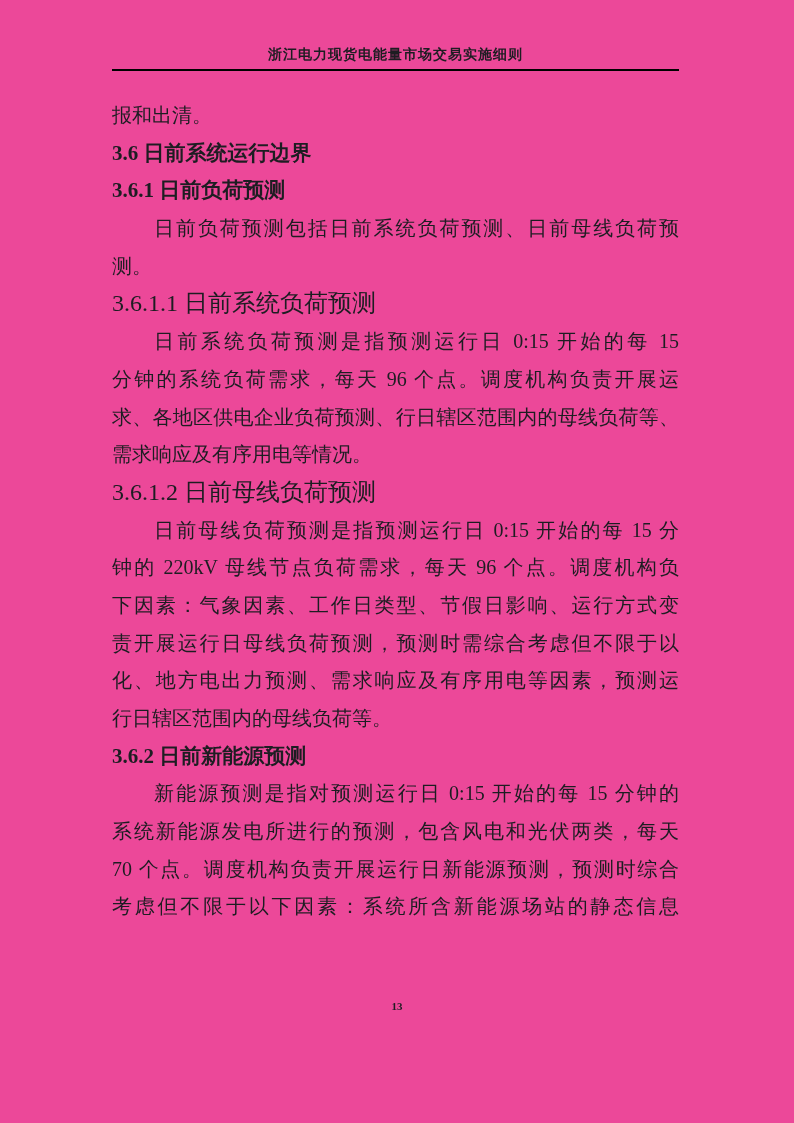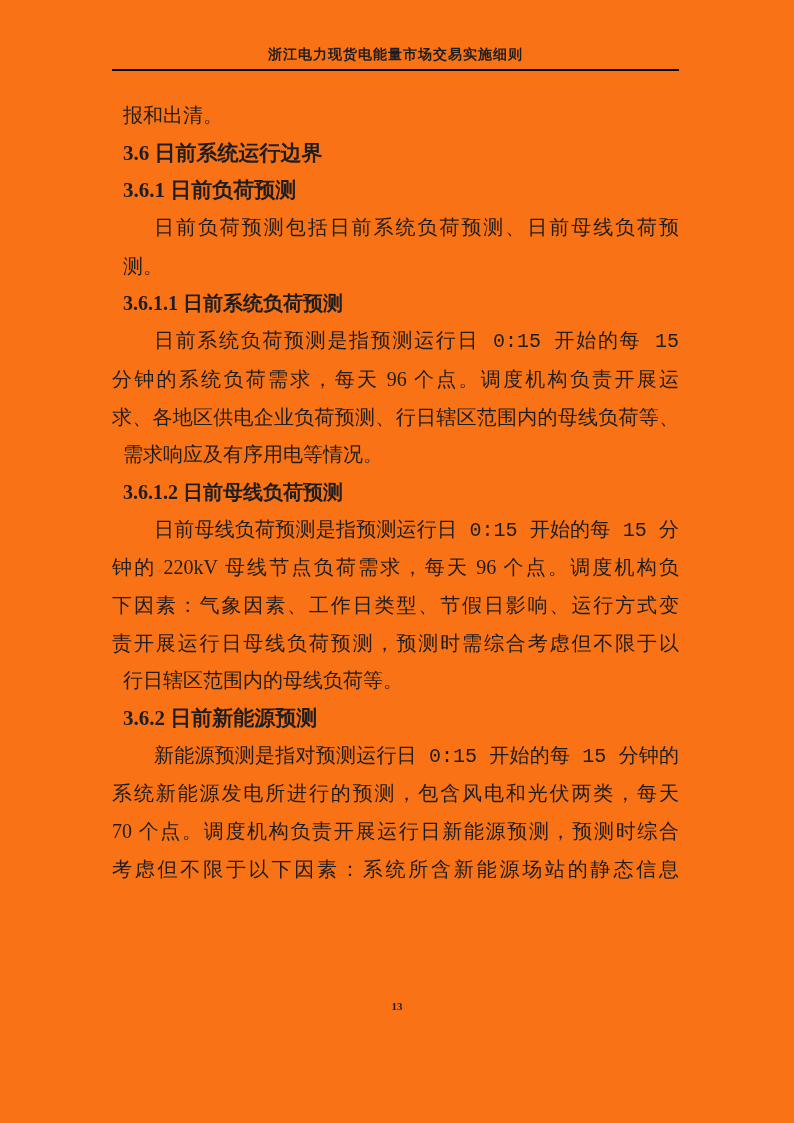--- a/index.html
+++ b/index.html
@@ -1,21 +1,21 @@
 <!DOCTYPE html>
 <html><head>
 <meta charset="utf-8">
 <style>
   html, body { margin: 0; padding: 0; background: #ffffff; }
 
   .page {
     position: relative;
     width: 794px;
     height: 1123px;
-    background: #f97316;
+    background: #ec4899;
     overflow: hidden;
     font-family: "Liberation Serif", "DejaVu Serif", serif;
     color: #1d1d22;
   }
 
   
   .running-header {
     position: absolute;
     top: 46px;
     left: 112px;
@@ -48,33 +48,32 @@
     line-height: 37.7px;
     text-align: justify;
     text-align-last: justify;
     text-justify: inter-character;
     overflow: hidden;
     white-space: nowrap;
   }
   .line.no-fill {
     text-align: left;
     text-align-last: left;
-    margin-left: 11px;
   }
-  .line.indent { text-indent: 42px; font-family: Liberation Mono, monospace; }
+  .line.indent { text-indent: 42px; }
 
   .heading-level-2, .heading-level-3 {
     font-weight: bold;
     font-size: 21px;
     text-align: left;
     text-align-last: left;
   }
   .heading-level-4 {
-    font-weight: bold;
-    font-size: 20px;
+    font-weight: normal;
+    font-size: 24px;
     text-align: left;
     text-align-last: left;
   }
 
   
   .page-footer {
     position: absolute;
     top: 996px;
     left: 0;
     width: 794px;
@@ -105,20 +104,21 @@
       <div class="line heading-level-4 no-fill">3.6.1.1 日前系统负荷预测</div>
       <div class="line paragraph indent">日前系统负荷预测是指预测运行日 0:15 开始的每 15</div>
       <div class="line paragraph">分钟的系统负荷需求，每天 96 个点。调度机构负责开展运</div>
       <div class="line paragraph">求、各地区供电企业负荷预测、行日辖区范围内的母线负荷等、</div>
       <div class="line paragraph no-fill">需求响应及有序用电等情况。</div>
       <div class="line heading-level-4 no-fill">3.6.1.2 日前母线负荷预测</div>
       <div class="line paragraph indent">日前母线负荷预测是指预测运行日 0:15 开始的每 15 分</div>
       <div class="line paragraph">钟的 220kV 母线节点负荷需求，每天 96 个点。调度机构负</div>
       <div class="line paragraph">下因素：气象因素、工作日类型、节假日影响、运行方式变</div>
       <div class="line paragraph">责开展运行日母线负荷预测，预测时需综合考虑但不限于以</div>
+      <div class="line paragraph">化、地方电出力预测、需求响应及有序用电等因素，预测运</div>
       <div class="line paragraph no-fill">行日辖区范围内的母线负荷等。</div>
       <div class="line heading-level-3 no-fill">3.6.2 日前新能源预测</div>
       <div class="line paragraph indent">新能源预测是指对预测运行日 0:15 开始的每 15 分钟的</div>
       <div class="line paragraph">系统新能源发电所进行的预测，包含风电和光伏两类，每天</div>
       <div class="line paragraph">70 个点。调度机构负责开展运行日新能源预测，预测时综合</div>
       <div class="line paragraph">考虑但不限于以下因素：系统所含新能源场站的静态信息</div>
     </div>
 
   <div class="page-footer">
     <span class="page-number">13</span>

